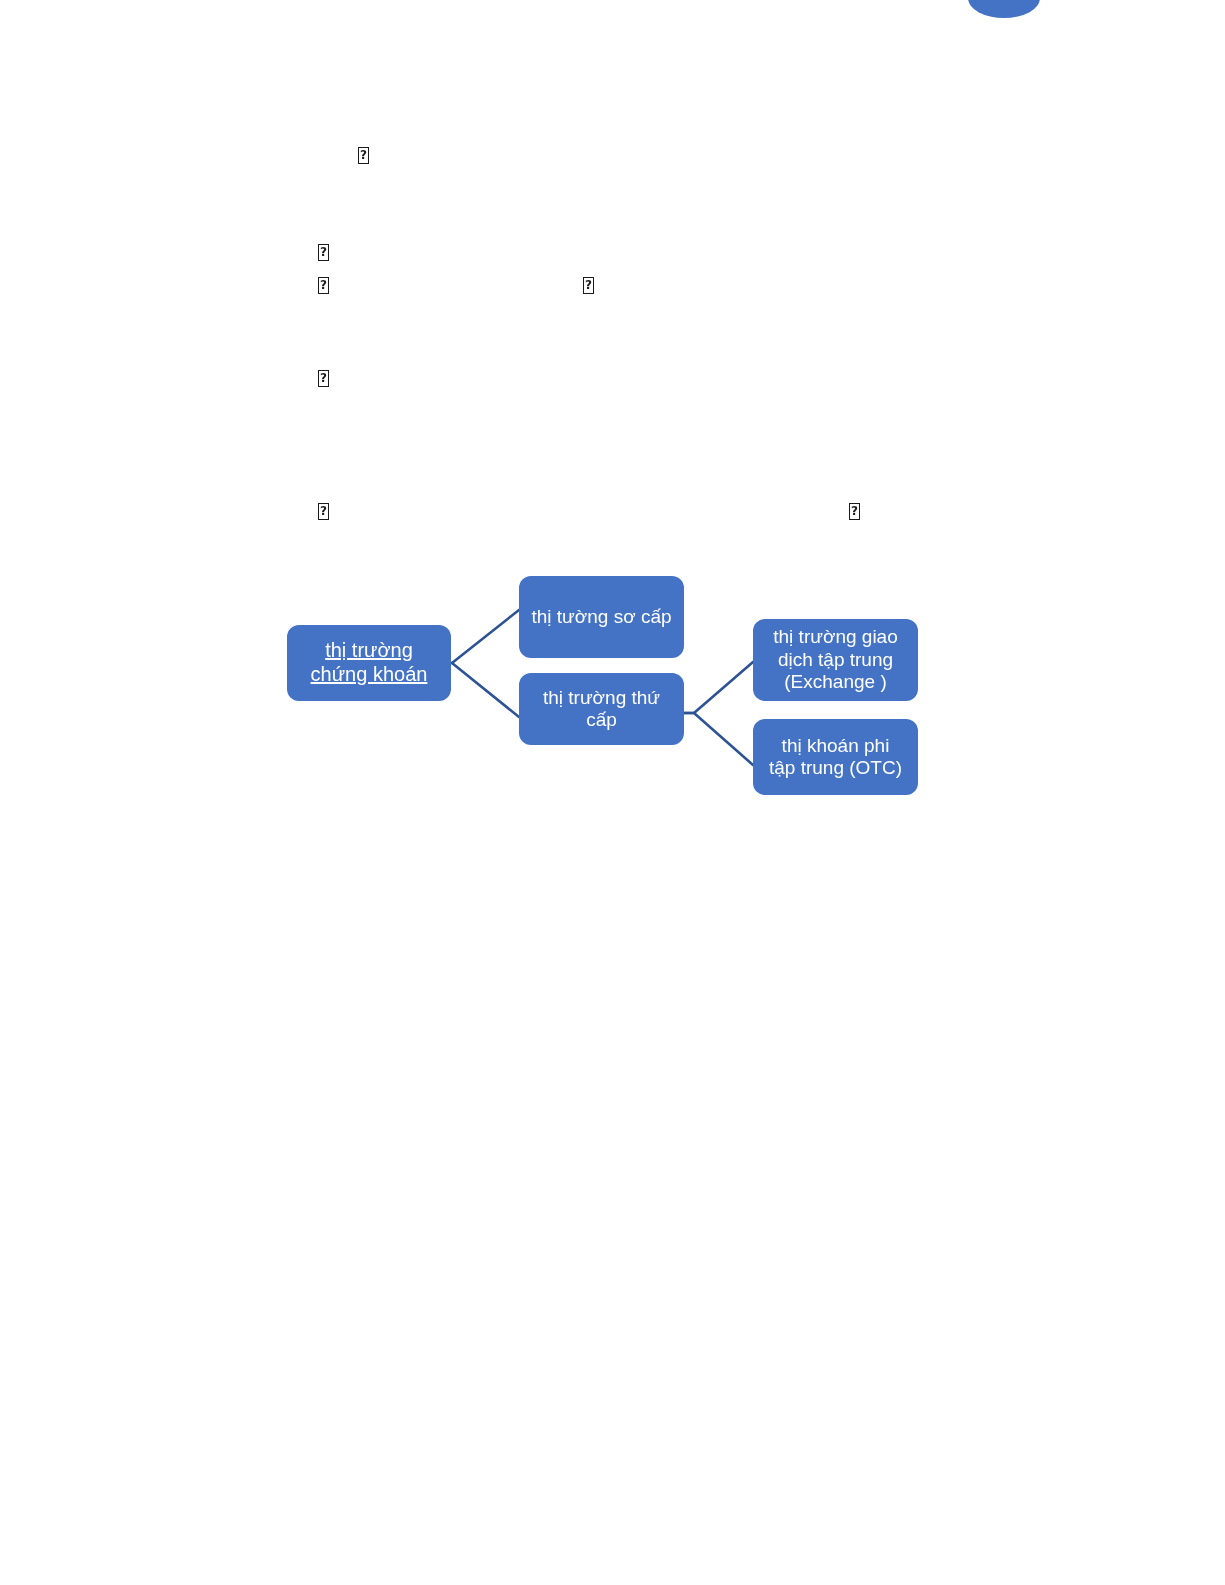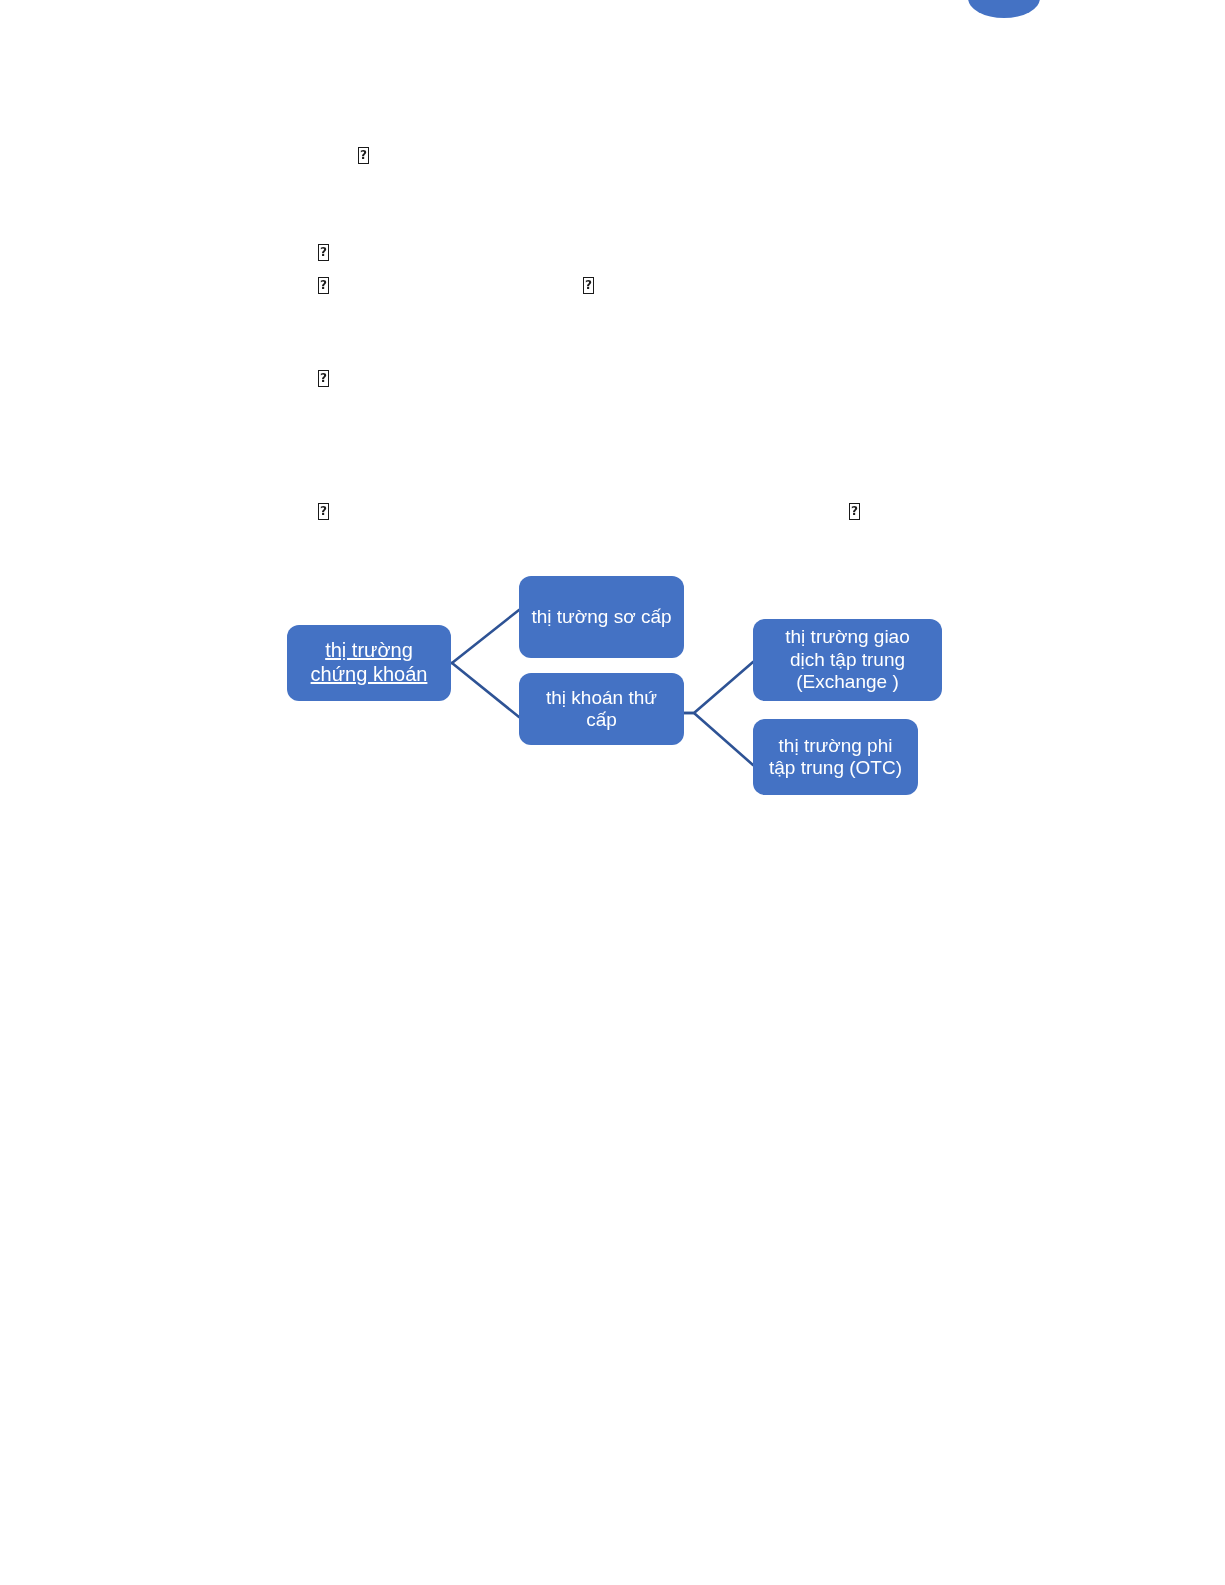--- a/index.html
+++ b/index.html
@@ -72,21 +72,21 @@
     font-size: 20px;
     line-height: 1.18;
     padding: 4px 6px;
     box-sizing: border-box;
     white-space: pre-line;
   }
 
   #node-root       { left: 287px; top: 625px; width: 164px; height: 76px; text-decoration: underline; }
   #node-primary    { left: 519px; top: 568px; width: 165px; height: 82px; font-size: 19px; margin-top: 8px; }
   #node-secondary  { left: 519px; top: 673px; width: 165px; height: 72px; font-size: 19px; }
-  #node-exchange   { left: 753px; top: 619px; width: 189px; height: 82px; font-size: 19px; }
+  #node-exchange   { left: 753px; top: 619px; width: 165px; height: 82px; font-size: 19px; }
   #node-otc        { left: 753px; top: 719px; width: 165px; height: 76px; font-size: 19px; }
 </style>
 </head>
 <body>
 
 <div id="page">
 
   <div class="top-ellipse" id="top-ellipse" style="left: 968px; top: -22px; width: 72px; height: 40px; background: rgb(68, 114, 196);"></div>
 
   <div id="tofu-layer">
@@ -106,23 +106,23 @@
         <polyline points="684,713 694,713 753,662" fill="none" stroke="#2E5395" stroke-width="2.6" stroke-linecap="round" stroke-linejoin="round"></polyline>
         <polyline points="684,713 694,713 753,765" fill="none" stroke="#2E5395" stroke-width="2.6" stroke-linecap="round" stroke-linejoin="round"></polyline>
       </svg>
   </div>
 
   <div class="node" id="node-root">thị trường
 chứng khoán</div>
 
   <div class="node" id="node-primary">thị tường sơ cấp</div>
 
-  <div class="node" id="node-secondary">thị khoán thứ
+  <div class="node" id="node-secondary">thị trường thứ
 cấp</div>
 
   <div class="node" id="node-exchange">thị trường giao
 dịch tập trung
 (Exchange )</div>
 
-  <div class="node" id="node-otc">thị trường phi
+  <div class="node" id="node-otc">thị khoán phi
 tập trung (OTC)</div>
 
 </div>
 
 </body></html>

